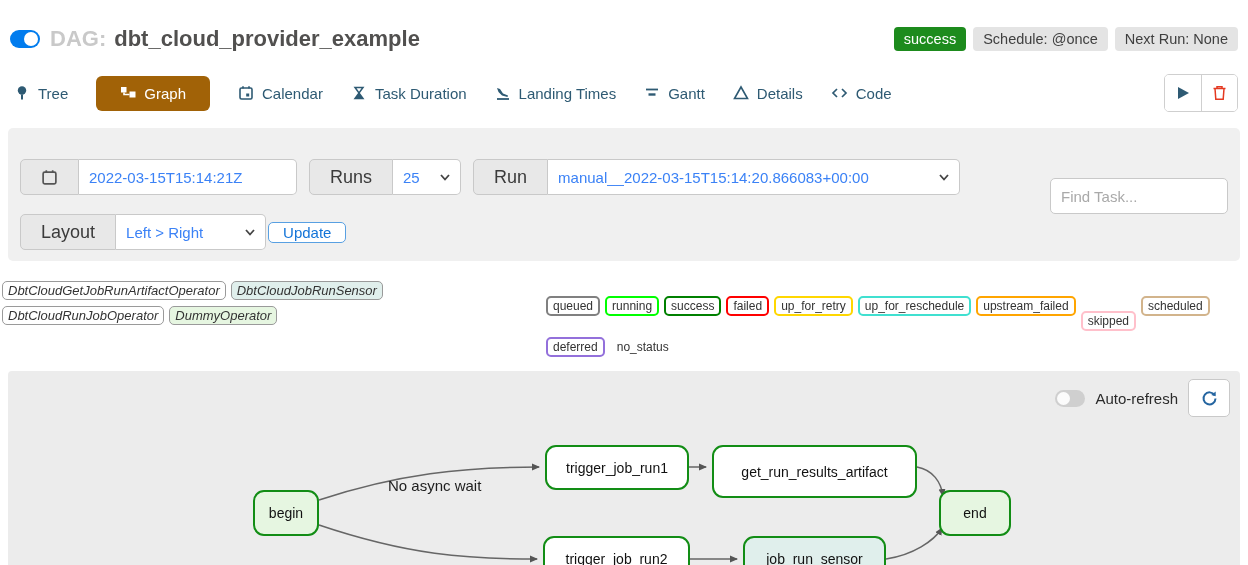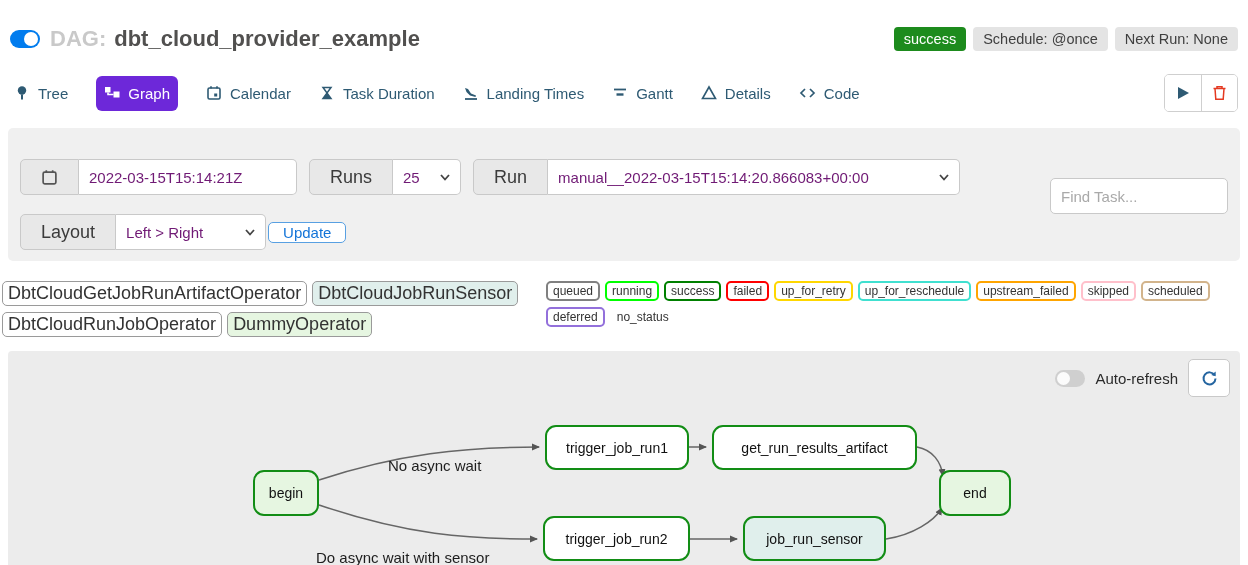--- a/index.html
+++ b/index.html
@@ -14,51 +14,51 @@
   .dag-prefix { margin-left:10px; font-size:22px; font-weight:bold; color:#c9c9c9; }
   .dag-title  { margin-left:8px; font-size:22px; font-weight:bold; color:#51504f; }
   .header-badges { margin-left:auto; display:flex; gap:7px; align-items:center; }
   .badge { font-size:14.5px; padding:4px 10px; border-radius:4px; background:#e4e4e4; color:#3f3f3f; white-space:nowrap; }
   .badge.success { background:#1d8b1d; color:#fff; }
 
   
   .tabs { display:flex; align-items:center; gap:28px; margin:22px 10px 0 14px; }
   .tab { display:flex; align-items:center; gap:8px; color:#2e5a73; font-size:15px; cursor:pointer; padding:9px 0; white-space:nowrap; }
   .tab svg { display:block; }
-  .tab.active { background:#6d28d9; color:#fff; border-radius:6px; padding:9px 8px; }
+  .tab.active { background:#a16207; color:#fff; border-radius:6px; padding:9px 24px; }
   .tab-actions { margin-left:auto; display:flex; border:1px solid #cfcfcf; border-radius:5px; overflow:hidden; background:#fff; }
   .tab-actions .abtn { width:36px; height:36px; display:flex; align-items:center; justify-content:center; cursor:pointer; background:#fff; border:none; }
   .tab-actions .abtn + .abtn { border-left:1px solid #cfcfcf; }
 
   
   .filter-panel { margin:16px 8px 0 8px; background:#f0f0f0; border-radius:5px; padding:12px 12px 11px 12px; }
   .frow { display:flex; align-items:center; }
   .frow + .frow { margin-top:-1px; }
   .igroup { display:flex; align-items:stretch; height:36px; border-radius:5px; }
   .igroup > * { border:1px solid #c9c9c9; }
   .igroup > :first-child { border-radius:5px 0 0 5px; }
   .igroup > :last-child  { border-radius:0 5px 5px 0; border-left:none; }
   .igroup > :only-child  { border-radius:5px; }
   .addon { background:#e8e8e8; color:#3b3b3b; font-size:18px; display:flex; align-items:center; padding:0 20px; }
-  .control { background:#fff; font-size:15px; color:#701a75; display:flex; align-items:center; padding:0 10px; font-family:"Liberation Sans",sans-serif; }
+  .control { background:#fff; font-size:15px; color:#3b82f6; display:flex; align-items:center; padding:0 10px; font-family:"Liberation Sans",sans-serif; }
   input.control { border:1px solid #c9c9c9; outline:none; }
   .fake-select { justify-content:space-between; gap:10px; cursor:pointer; }
   .chev { flex:0 0 auto; }
   .gap12 { width:12px; flex:0 0 auto; }
   .spacer { flex:1; }
   .find-task { width:178px; height:36px; border-radius:5px;margin-top:38px; }
   .find-task::placeholder { color:#a9a9a9; }
   .update-btn { margin-left:2px; height:21px; padding:0 14px; background:#fff; color:#1374d8; border:1px solid #58a0e2; border-radius:5px; font-size:15px; cursor:pointer; font-family:"Liberation Sans",sans-serif; }
 
   
   .legend { display:flex; margin:20px 8px 0 2px; align-items:flex-start; }
   .legend-ops { width:530px; display:flex; flex-wrap:wrap; gap:6px 5px; }
   .legend-statuses { flex:1; margin-left:14px; display:flex; flex-wrap:wrap; gap:6px 5px; align-items:center; }
   .lbadge { font-size:12px; color:#333; border:2px solid #8e8e8e; border-radius:5px; padding:1px 5px; background:#fff; white-space:nowrap; }
-  .lbadge.op { border-width:1.5px; border-color:#9a9a9a; font-size:18px; }
+  .lbadge.op { border-width:1.5px; border-color:#9a9a9a; font-size:13px;font-style:italic; }
   .lbadge.noborder { border-color:transparent; background:transparent; }
 
   
   .graph-panel { position:relative; margin:14px 8px 0 8px; height:246px; background:#ececec; border-radius:4px; }
   .autorefresh { position:absolute; top:8px; right:10px; display:flex; align-items:center; gap:10px; }
   .ar-toggle { width:30px; height:17px; border-radius:9px; background:#cfcfcf; position:relative; cursor:pointer; }
   .ar-toggle .knob { position:absolute; top:2px; left:2px; width:13px; height:13px; border-radius:50%; background:#fbfbfb; }
   .ar-label { font-size:15px; color:#2b2b2b; }
   .refresh-btn { width:42px; height:38px; background:#fff; border:1px solid #c9c9c9; border-radius:5px; display:flex; align-items:center; justify-content:center; cursor:pointer; }
   .edges { position:absolute; inset:0; }
@@ -231,21 +231,21 @@
         <span class="lbadge op" style="background: rgb(230, 246, 225);">DummyOperator</span>
       </div>
     <div class="legend-statuses">
         <span class="lbadge" style="border-color: rgb(128, 128, 128);">queued</span>
         <span class="lbadge" style="border-color: rgb(0, 255, 0);">running</span>
         <span class="lbadge" style="border-color: rgb(0, 128, 0);">success</span>
         <span class="lbadge" style="border-color: rgb(255, 0, 0);">failed</span>
         <span class="lbadge" style="border-color: rgb(255, 215, 0);">up_for_retry</span>
         <span class="lbadge" style="border-color: rgb(64, 224, 208);">up_for_reschedule</span>
         <span class="lbadge" style="border-color: rgb(255, 165, 0);">upstream_failed</span>
-        <span class="lbadge" style="border-color: rgb(255, 192, 203);">skipped</span>
+        <span class="lbadge" style="border-color: rgb(255, 192, 203); margin-top: 30px;">skipped</span>
         <span class="lbadge" style="border-color: rgb(210, 180, 140);">scheduled</span>
         <span class="lbadge" style="border-color: rgb(147, 112, 219);">deferred</span>
         <span class="lbadge noborder">no_status</span>
       </div>
   </div>
 
   <div class="graph-panel">
     <div class="autorefresh">
       <div class="ar-toggle">
           <div class="knob"></div>
@@ -274,20 +274,20 @@
         <path d="M 878 188 C 905 184, 926 170, 934 157" marker-end="url(#arrow)"></path>
       </g>
     </svg>
 
     <span class="edge-label" style="left:380px; top:106px">No async wait</span>
     <span class="edge-label" style="left:308px; top:198px">Do async wait with sensor</span>
 
     <div id="nodes">
         <div class="node" style="left: 245px; top: 119px; width: 66px; height: 46px; background: rgb(230, 246, 225); border-color: rgb(18, 141, 21);">begin</div>
         <div class="node" style="left: 537px; top: 74px; width: 144px; height: 45px; background: rgb(255, 255, 255); border-color: rgb(18, 141, 21);">trigger_job_run1</div>
-        <div class="node" style="left: 704px; top: 74px; width: 205px; height: 45px; background: rgb(255, 255, 255); border-color: rgb(18, 141, 21);">get_run_results_artifact</div>
+        <div class="node" style="left: 704px; top: 74px; width: 205px; height: 53px; background: rgb(255, 255, 255); border-color: rgb(18, 141, 21);">get_run_results_artifact</div>
         <div class="node" style="left: 535px; top: 165px; width: 147px; height: 45px; background: rgb(255, 255, 255); border-color: rgb(18, 141, 21);">trigger_job_run2</div>
         <div class="node" style="left: 735px; top: 165px; width: 143px; height: 45px; background: rgb(224, 239, 236); border-color: rgb(18, 141, 21);">job_run_sensor</div>
         <div class="node" style="left: 931px; top: 119px; width: 72px; height: 46px; background: rgb(230, 246, 225); border-color: rgb(18, 141, 21);">end</div>
       </div>
   </div>
 
 </div>
 
 </body></html>

